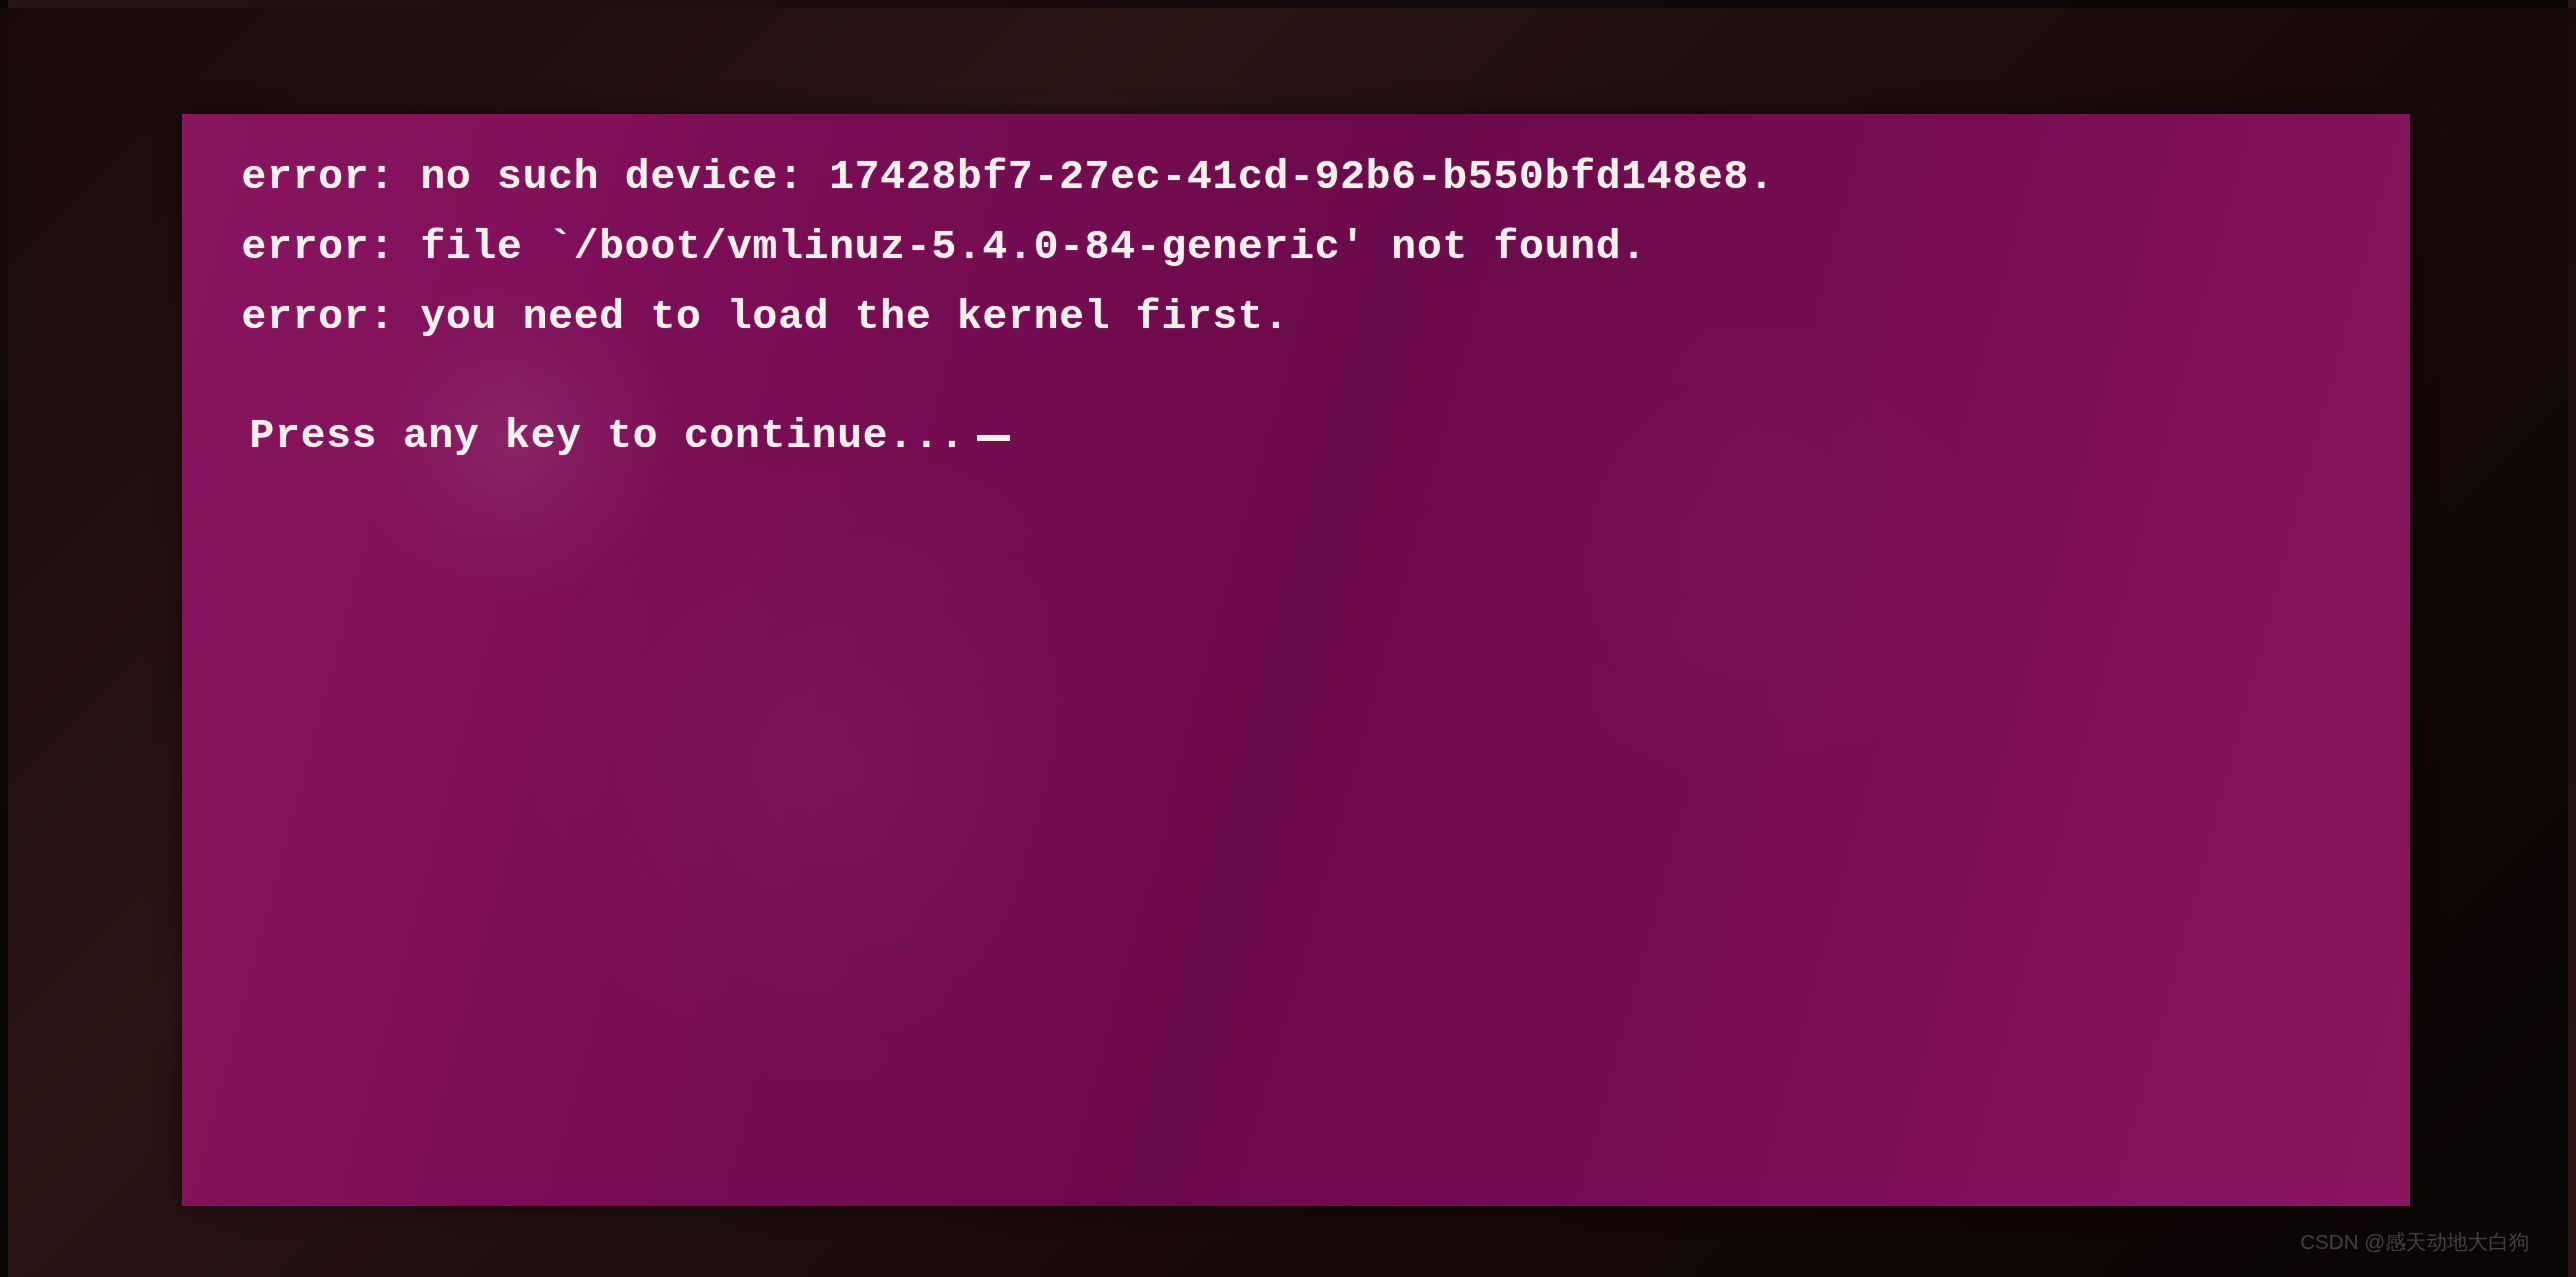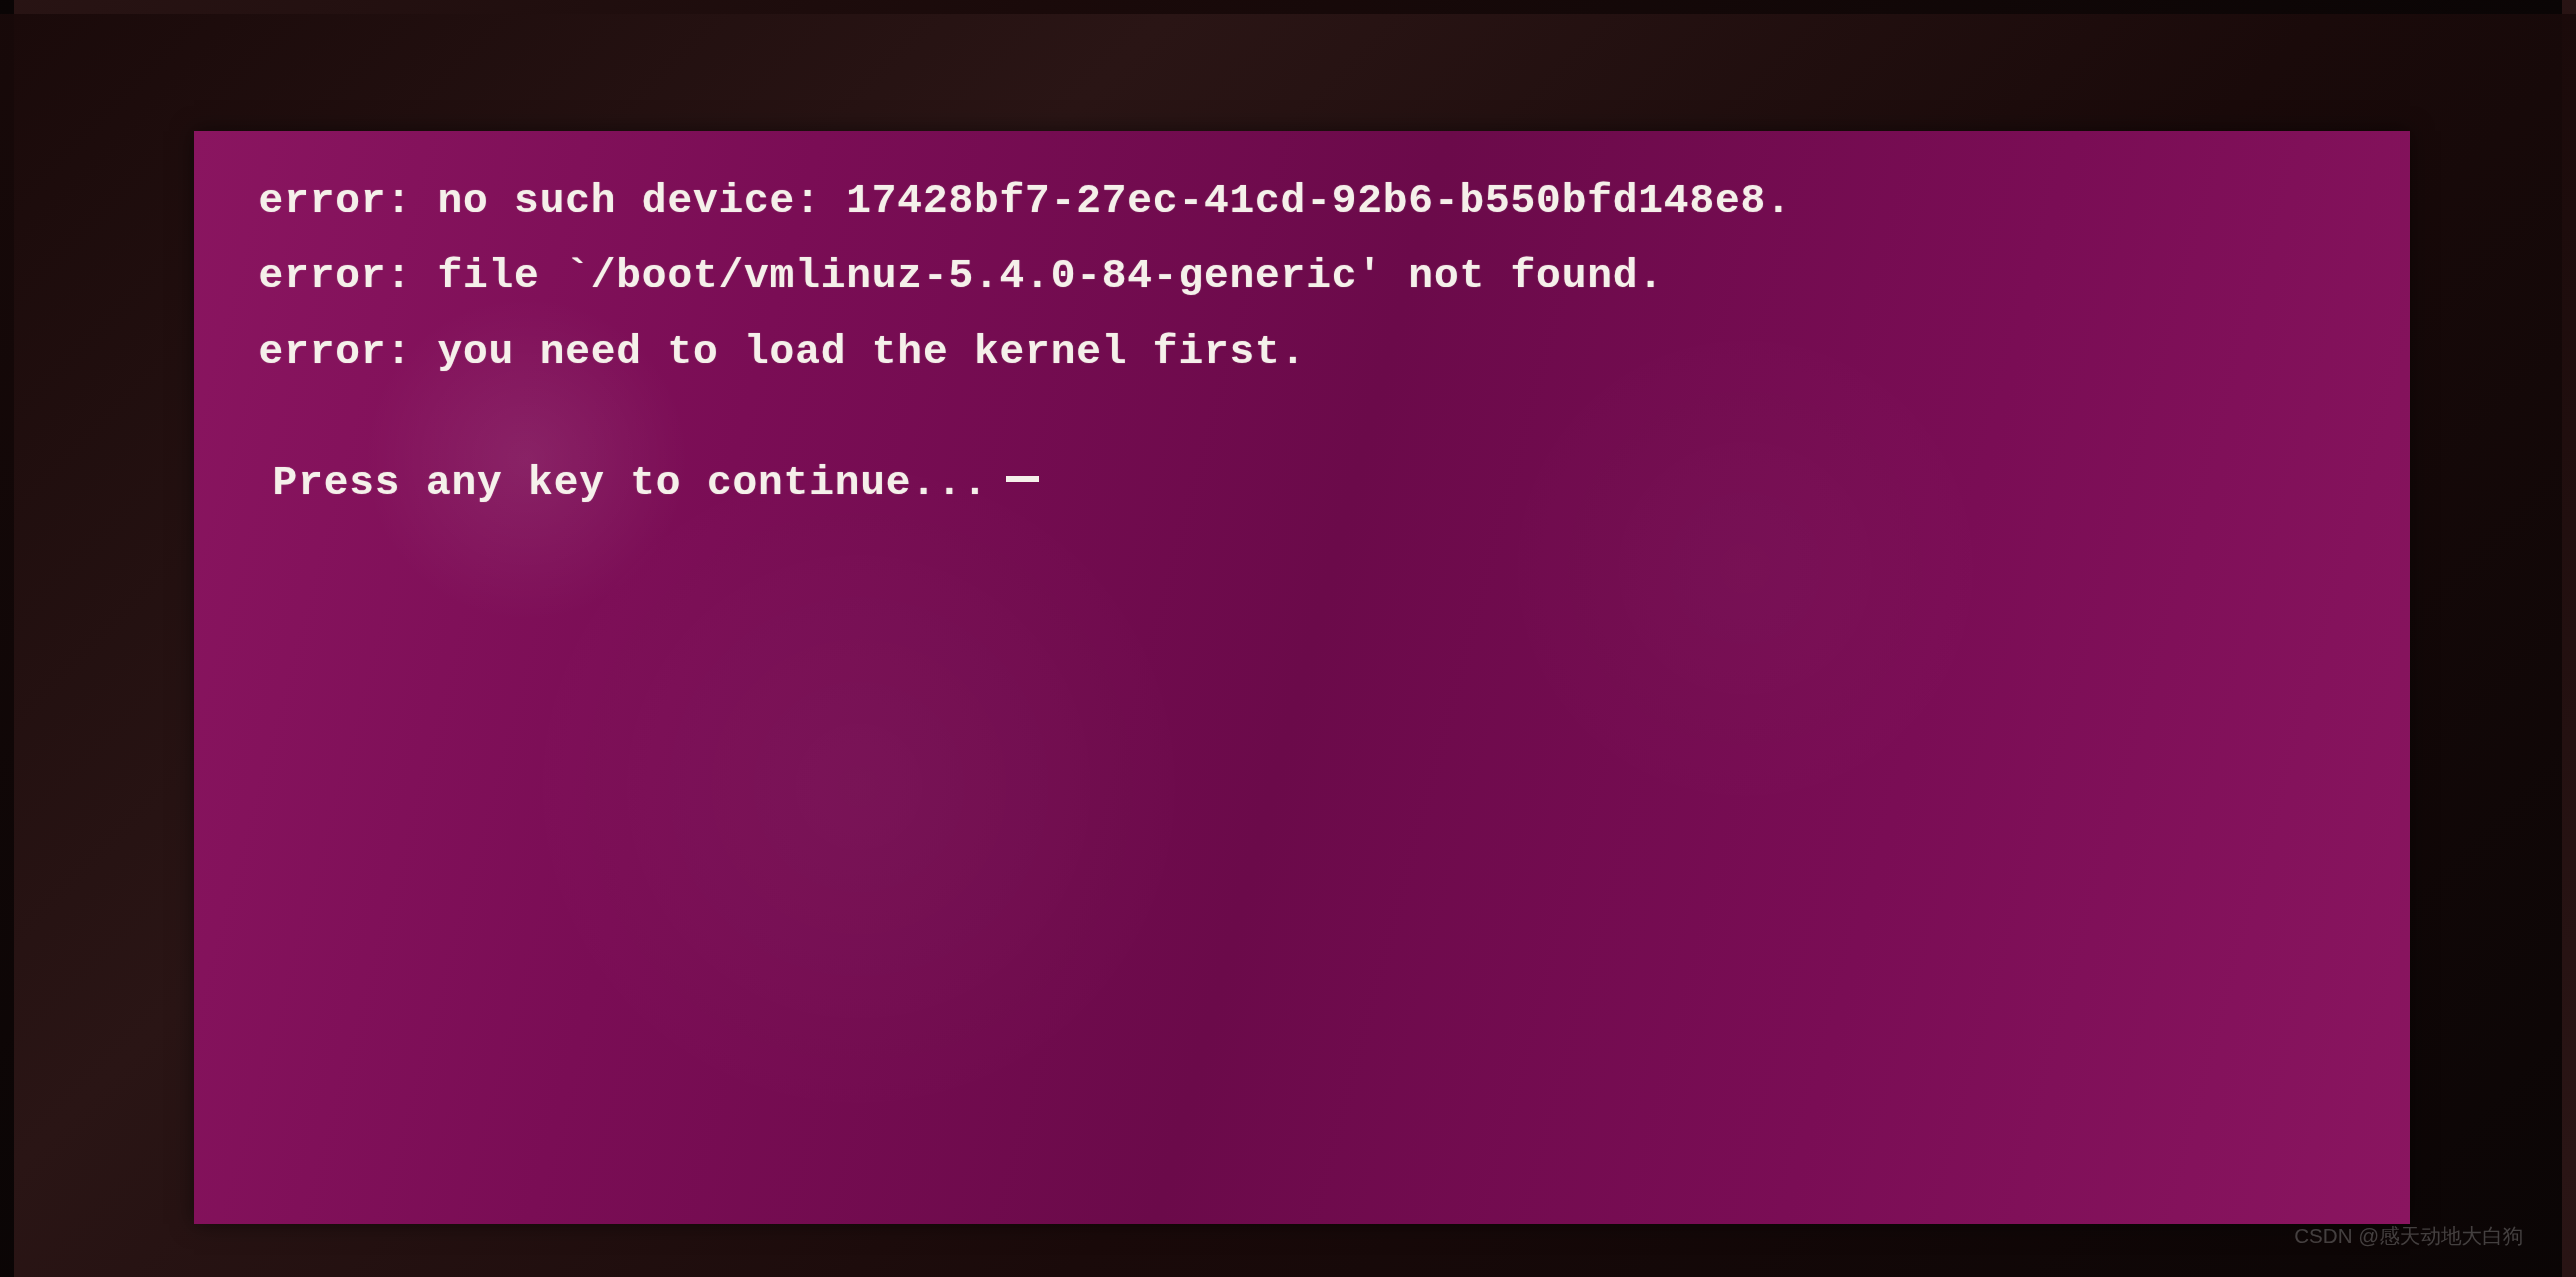--- a/index.html
+++ b/index.html
@@ -1,16 +1,16 @@
 <!DOCTYPE html>
 <html style="font-size:11.3px"><head>
   <meta charset="utf-8">
   <style>
     * {
-      margin: 14px;
+      margin: 8px;
       padding: 0;
       box-sizing: border-box;
     }
     
     body {
       background: linear-gradient(135deg, #1a0a0a 0%, #2a1515 30%, #1a0a0a 60%, #0a0505 100%);
       width: 100%;
       height: 100vh;
       display: flex;
       align-items: flex-start;

